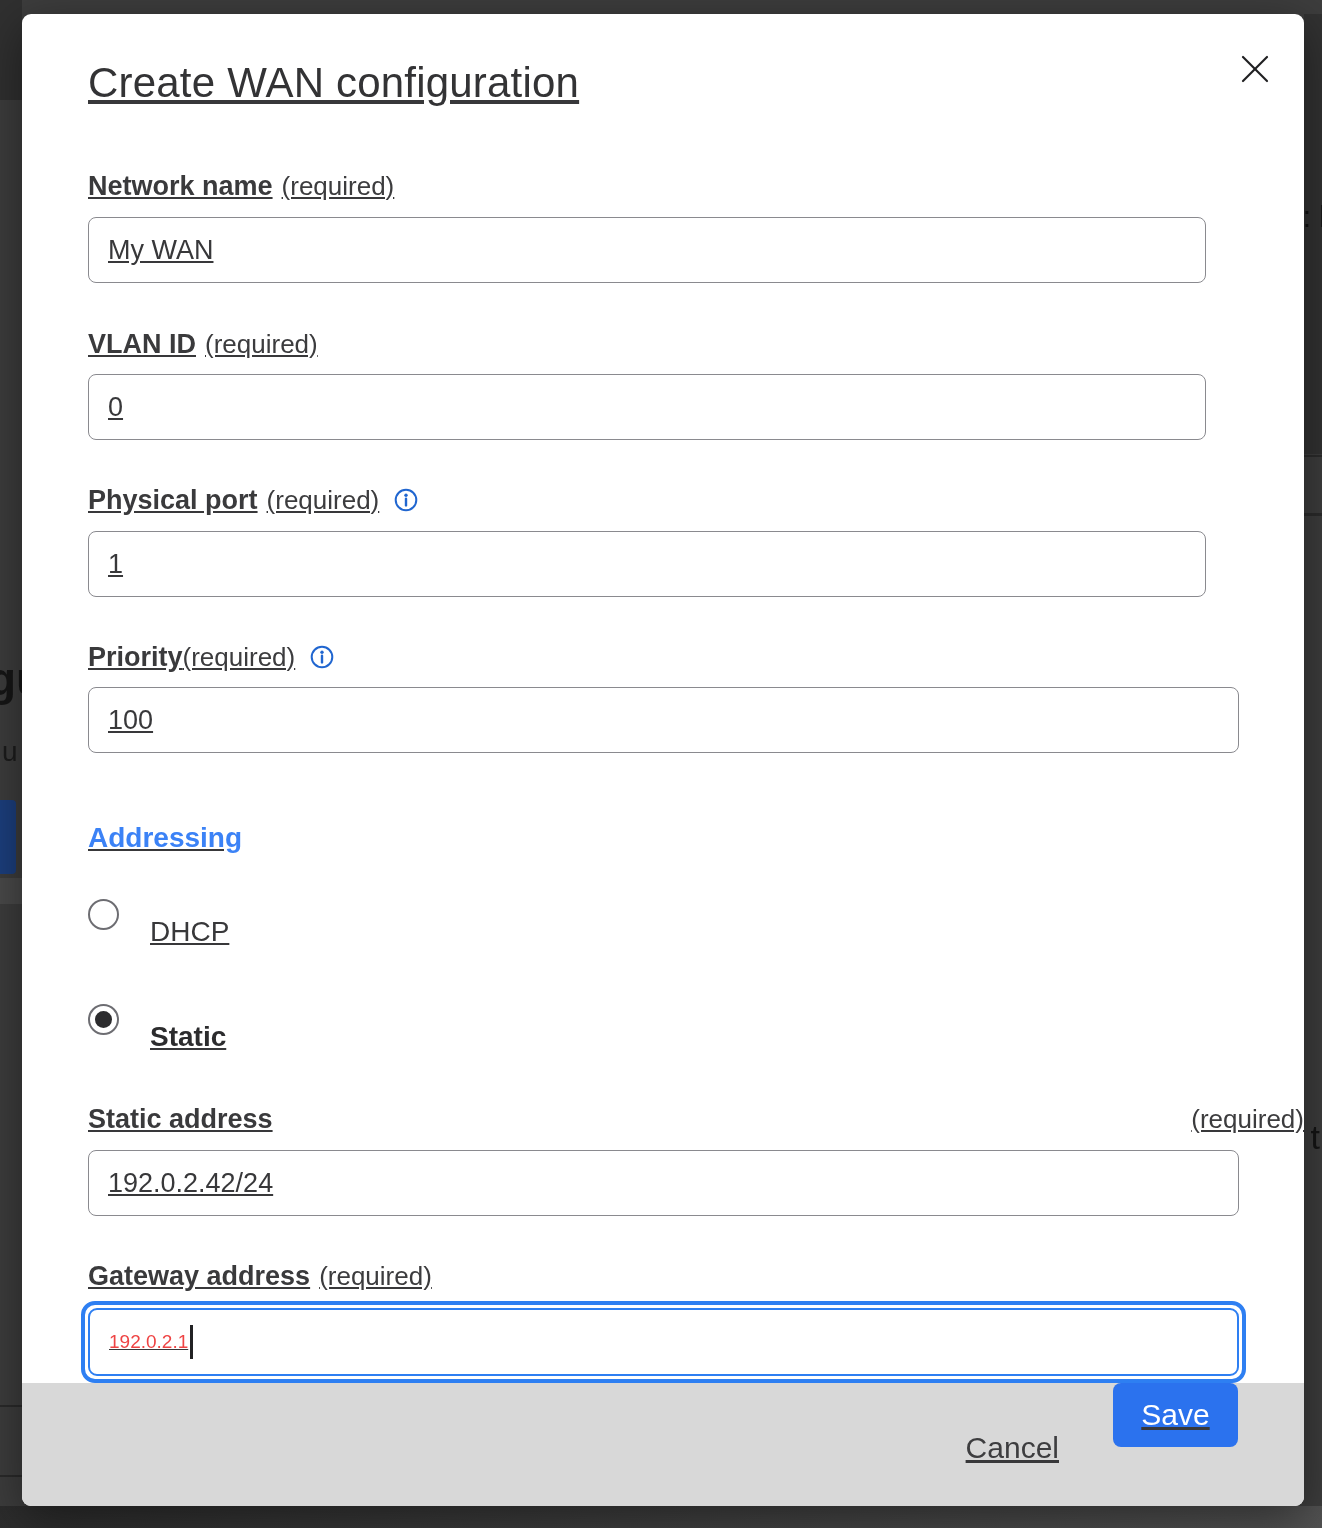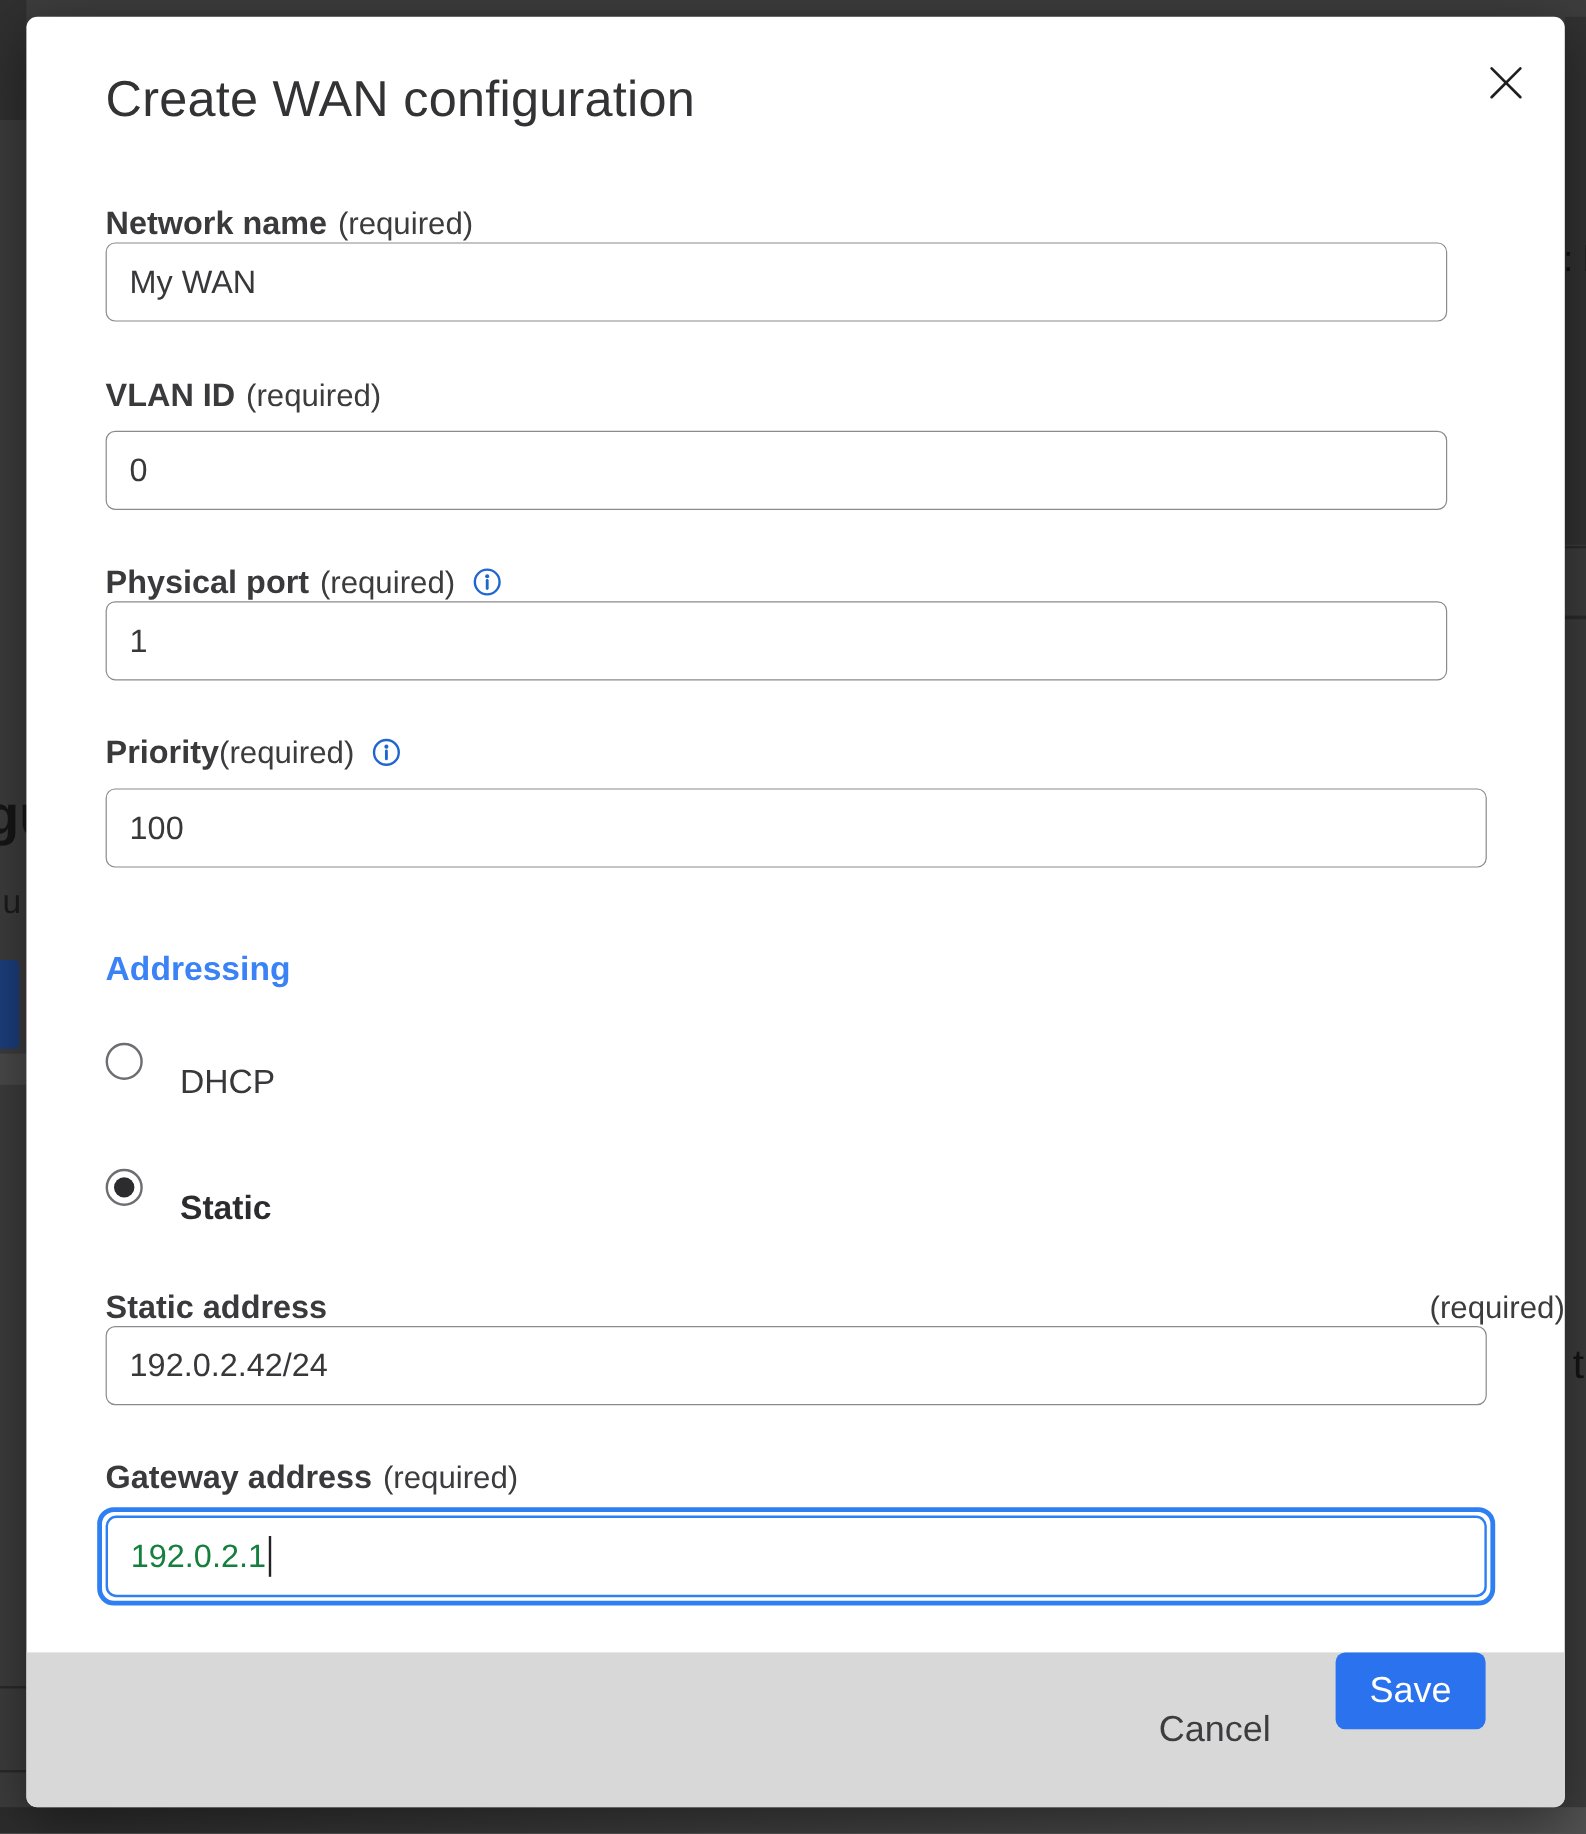--- a/index.html
+++ b/index.html
@@ -39,20 +39,21 @@
   .modal {
     position: absolute;
     left: 22px; top: 14px;
     width: 1282px; height: 1492px;
     background: #ffffff;
     border-radius: 9px;
     box-shadow: 0 12px 48px rgba(0,0,0,0.45);
     overflow: hidden;
     display: flex;
     flex-direction: column;
+    text-decoration: underline;
   }
   .modal-body {
     padding: 44px 0 0 66px;
     flex: 1 1 auto;
     position: relative;
   }
   .dialog-title {
     font-size: 42px;
     line-height: 50px;
     font-weight: 400;
@@ -90,21 +91,21 @@
     font-size: 27px;
     font-family: "Liberation Sans", "DejaVu Sans", sans-serif;
     color: #38383a;
     background: #ffffff;
     outline: none;
   }
   .w-narrow { width: 1118px; }
   .w-wide   { width: 1151px; }
 
   .mt-title-gap { margin-top: 62px; }
-  .mt-input { }
+  .mt-input { margin-top: 15px; }
   .mt-input-sm { margin-top: 14px; }
   .mt-section { margin-top: 44px; }
   .mt-label-lg { margin-top: 45px; }
   .mt-label-xl { margin-top: 50px; justify-content: space-between; }
 
   .section-heading {
     margin-top: 69px;
     font-size: 28px;
     font-weight: 700;
     color: #3b82f6;
@@ -144,22 +145,22 @@
     border: 4px solid #2e7ff2;
     border-radius: 14px;
     padding: 3px;
     background: #fff;
   }
   .gw-input {
     height: 68px;
     border: 2px solid #2e7ff2;
     border-radius: 9px;
     padding: 0 19px;
-    font-size: 27px;
-    color: #15803d;
+    font-size: 19px;
+    color: #ef4444;
     display: flex;
     align-items: center;
     cursor: text;
     background: #fff;
   }
   .caret {
     display: inline-block;
     width: 2.5px;
     height: 34px;
     background: #222224;

